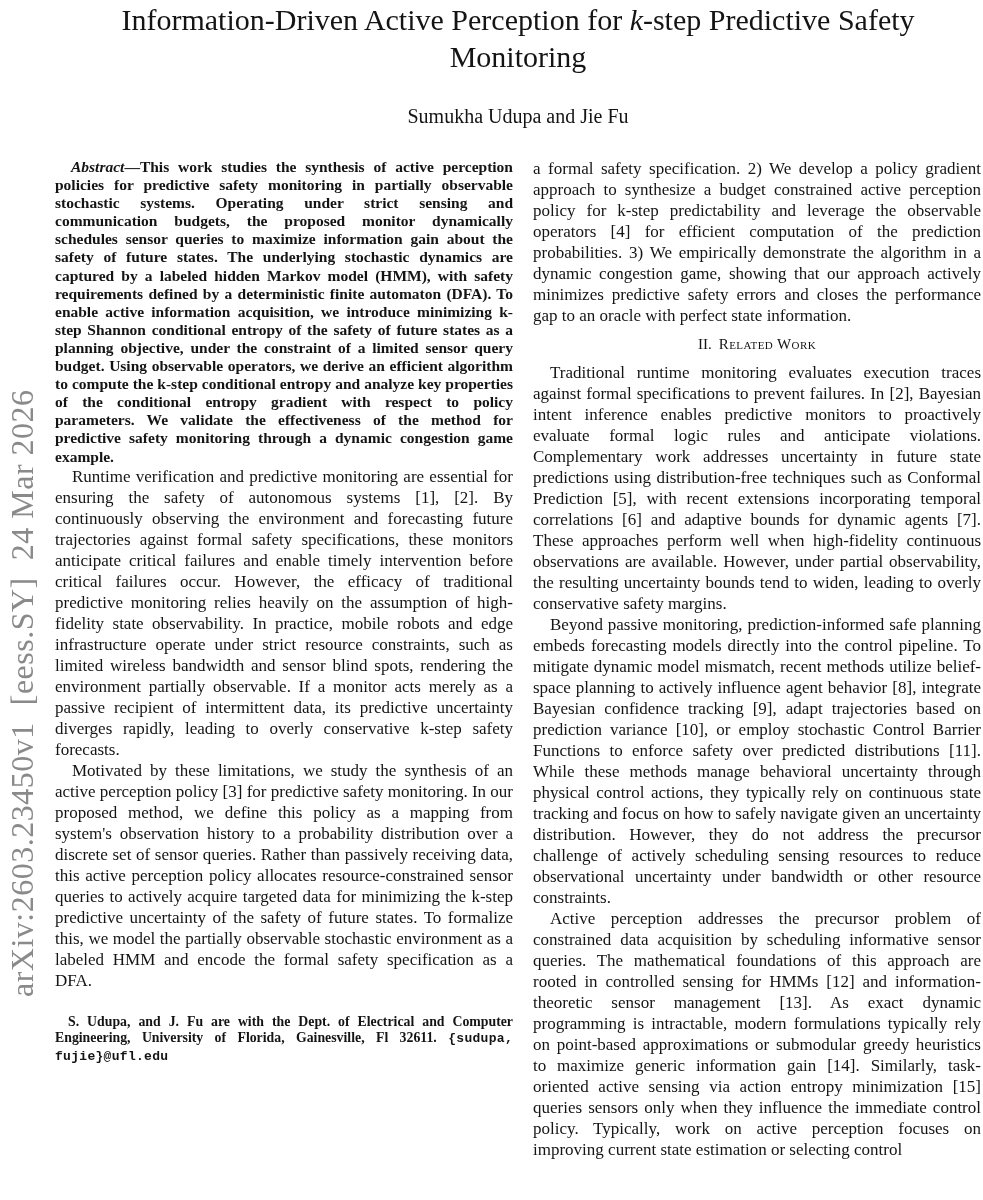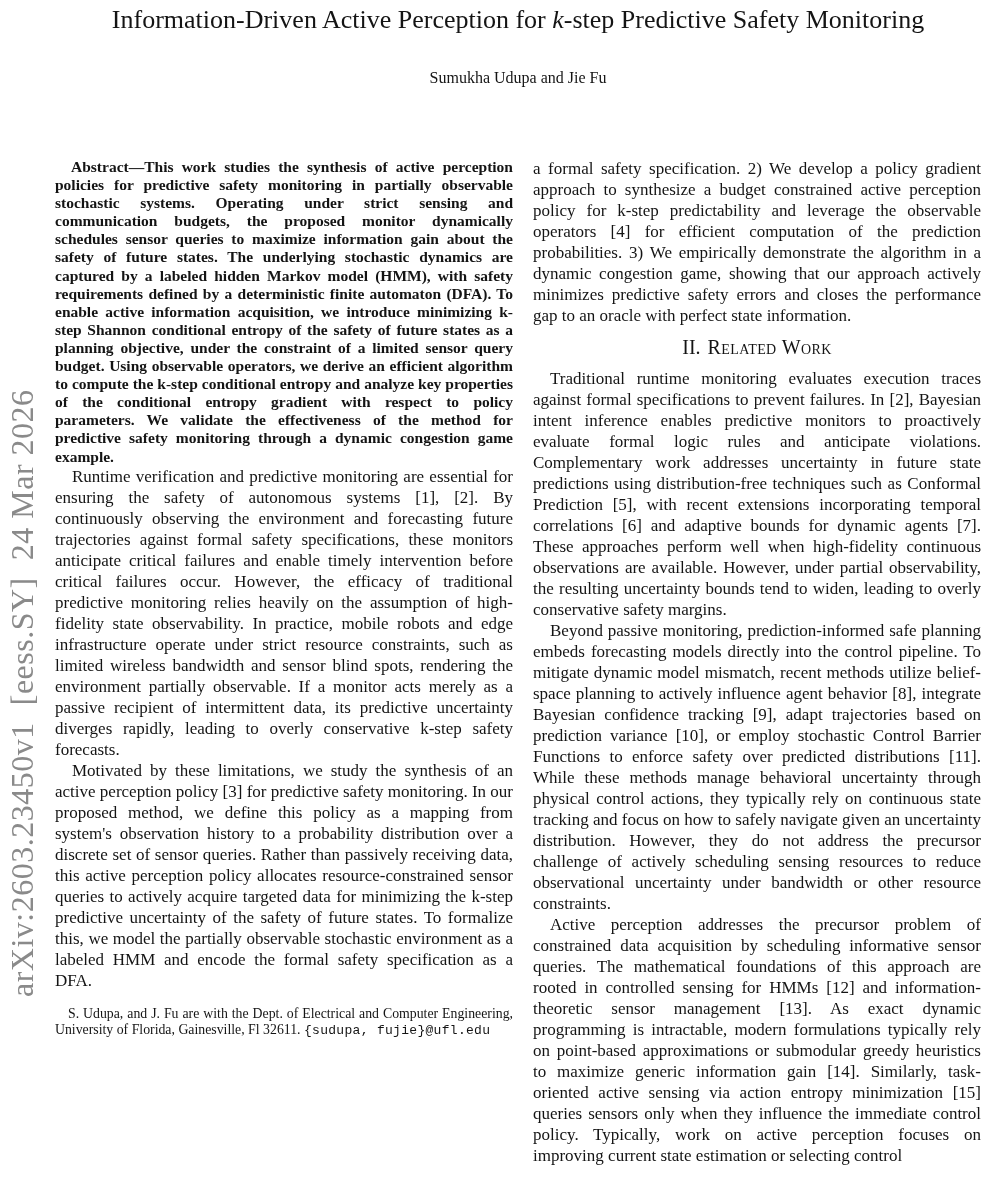--- a/index.html
+++ b/index.html
@@ -28,72 +28,73 @@
 
   
   #header {
     position: absolute;
     left: 55px;
     top: 2px;
     width: 926px;
     text-align: center;
   }
   #paper-title {
-    font-size: 26px;
+    font-size: 30px;
     line-height: 36.5px;
     font-weight: normal;
     margin: 0 30px;
   }
   .math-it { font-style: italic; }
   #authors {
     margin-top: 30px;
-    font-size: 16px;
+    font-size: 20px;
   }
 
   
   .col {
     position: absolute;
     top: 158px;
     text-align: justify;
   }
   #col-left  { left: 55px;  width: 458px; }
   #col-right { left: 533px; width: 448px; }
 
   p { margin: 0; padding: 0; }
 
   .abstract {
     font-weight: bold;
     font-size: 15.5px;
     line-height: 18.1px;
     text-indent: 16px;
   }
-  .abstract .lead { }
+  .abstract .lead { font-style: italic; }
 
   .heading {
     text-align: center;
-    font-size: 20px;
+    font-size: 15px;
     margin-top: 10px;
     margin-bottom: 9px;
     text-indent: 0;
   }
   .heading .sc { font-variant: small-caps; margin-left: 7px; letter-spacing: 0.4px; }
 
   .body-par {
     font-size: 17px;
     line-height: 21px;
     text-indent: 17px;
   }
   .no-indent { text-indent: 0; }
   .it { }
 
   #footnote {
-    margin-top: 15px;
+    margin-top: 23px;
     font-size: 13.8px;
     line-height: 16.8px;
     text-indent: 13px;
+    font-weight: bold;
   }
   #footnote .email {
     font-family: "Liberation Mono", monospace;
     font-size: 13px;
     letter-spacing: 0.3px;
   }
 </style>
 </head>
 <body>
 

